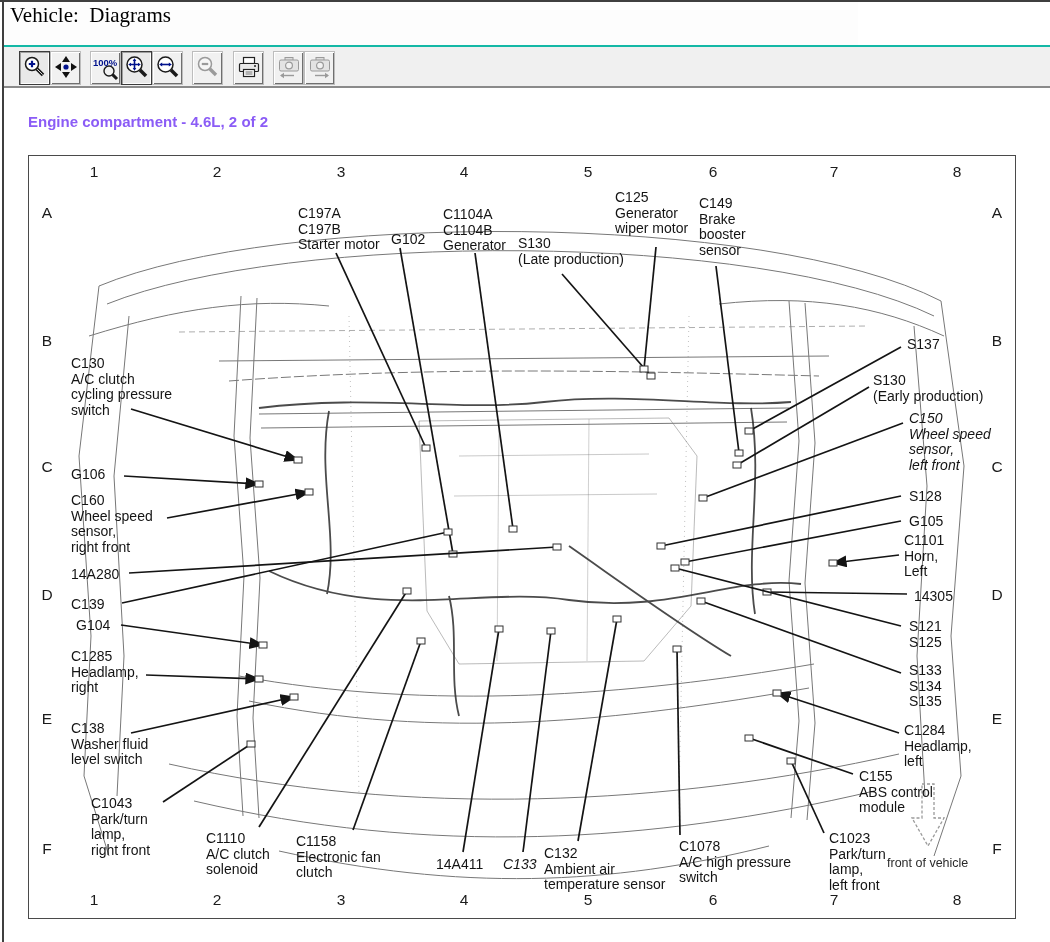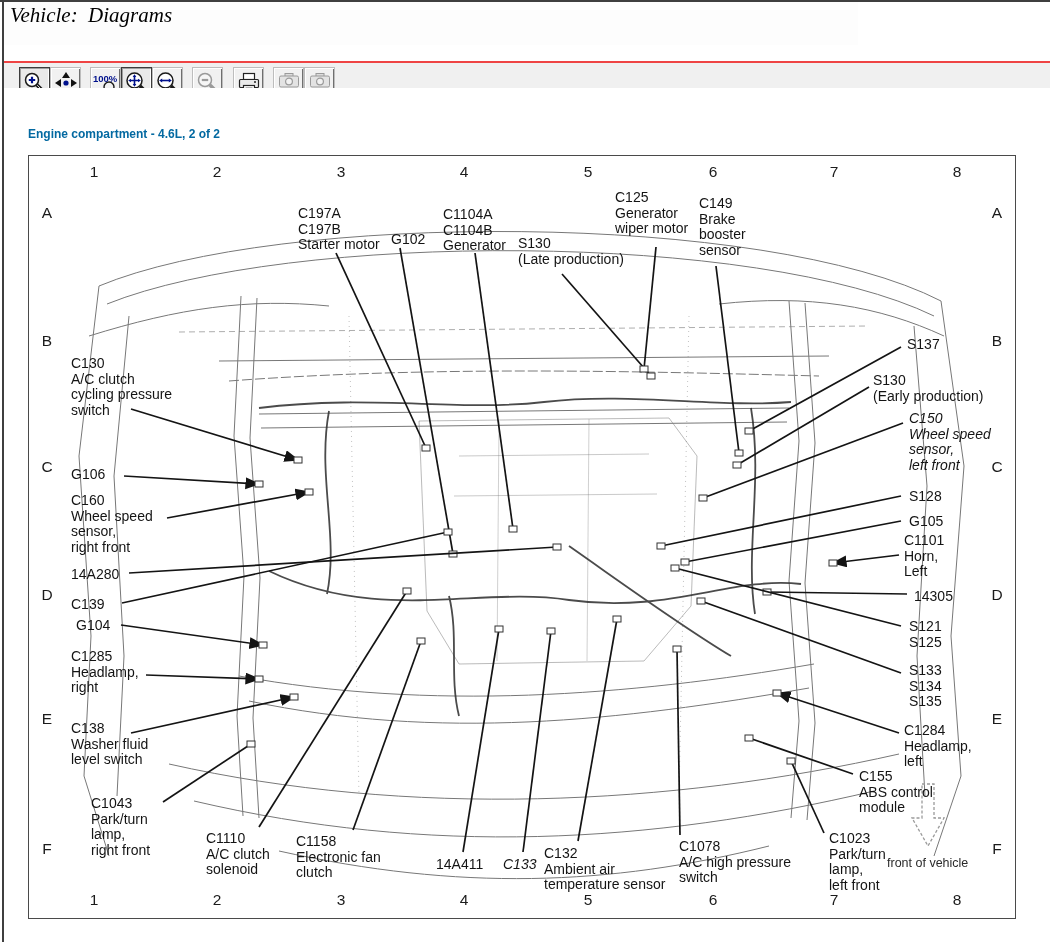--- a/index.html
+++ b/index.html
@@ -1,34 +1,34 @@
 <!DOCTYPE html>
 <html><head>
 <meta charset="utf-8">
 <style>
   html,body{margin:0;padding:0;background:#fff;}
   .screen{position:relative;width:1050px;height:942px;background:#ffffff;overflow:hidden;
           font-family:"Liberation Sans",sans-serif;color:#111;}
   .win-top-edge{position:absolute;left:0;top:0;width:1050px;height:2px;background:#3f3f3f;}
   .win-left-edge{position:absolute;left:2px;top:0;width:2px;height:942px;background:#3f3f3f;}
-  .titlebar{position:absolute;left:4px;top:2px;width:854px;height:43px;background:#fdfdfd;font-style:italic;}
+  .titlebar{position:absolute;left:4px;top:2px;width:854px;height:43px;background:#fdfdfd;}
   .app-title{position:absolute;left:6px;top:1px;font-family:"Liberation Serif",serif;
              font-size:21px;color:#000;white-space:pre;}
   .app-subtitle{position:absolute;left:5px;top:28px;font-family:"Liberation Serif",serif;
                 font-size:13.5px;color:#000;white-space:pre;}
-  .toolbar{position:absolute;left:4px;top:61px;width:1046px;height:43px;background:#f0f0f0;
-           border-top:2px solid #ef4444;border-bottom:2px solid #8a8a8a;box-sizing:border-box;}
+  .toolbar{position:absolute;left:4px;top:45px;width:1046px;height:43px;background:#f0f0f0;
+           border-top:2px solid #14b8a6;border-bottom:2px solid #8a8a8a;box-sizing:border-box;}
   .tb-btn{position:absolute;top:4px;width:31px;height:34px;background:#f1f1f1;border:1px solid #bdbdbd;
           box-sizing:border-box;box-shadow:inset 1px 1px 0 #ffffff, inset -1px -1px 0 #6f6f6f;
           display:flex;align-items:center;justify-content:center;padding:0;}
   .tb-btn.pressed{background:#e9e9e9;border:1px solid #3c3c3c;
           box-shadow:inset 1px 1px 0 #9f9f9f, inset -1px -1px 0 #fdfdfd;}
   .tb-btn.disabled{opacity:1;}
   .content{position:absolute;left:4px;top:88px;width:1046px;height:854px;background:#ffffff;}
-  .diagram-heading{position:absolute;left:28px;top:127px;font-size:12px;font-weight:bold;color:#0369a1;}
+  .diagram-heading{position:absolute;left:28px;top:113px;font-size:15px;font-weight:bold;color:#8b5cf6;}
   .diagram-box{position:absolute;left:28px;top:155px;width:986px;height:762px;
                border:1px solid #4a4a4a;background:#fff;box-sizing:content-box;}
   .grid-label{position:absolute;width:20px;height:20px;text-align:center;font-size:15.5px;
               line-height:20px;color:#1b1b1b;}
   .callout{position:absolute;font-size:14px;line-height:15.5px;color:#141414;white-space:nowrap;}
   .callout div{white-space:nowrap;}
   #sketch-svg,#leader-svg{position:absolute;left:0;top:0;width:986px;height:762px;}
   .front-caption{position:absolute;font-size:12.5px;color:#2a2a2a;white-space:nowrap;}
 </style>
 </head>

